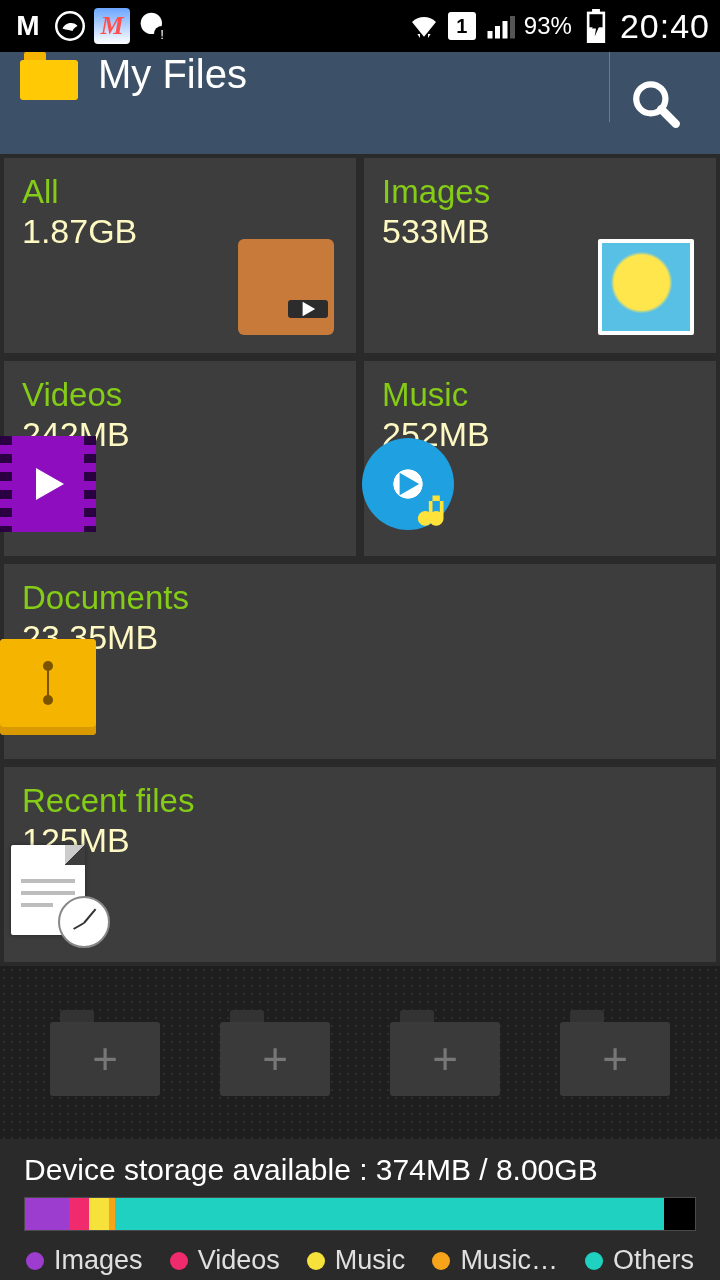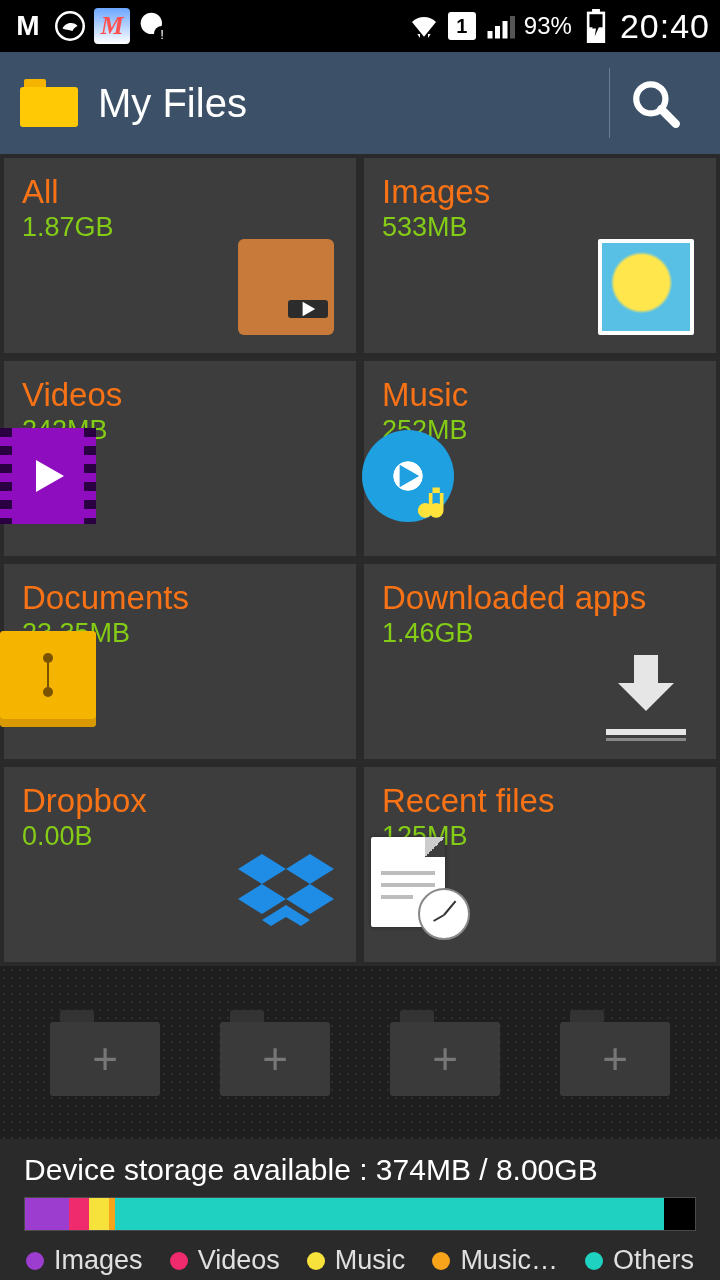--- a/index.html
+++ b/index.html
@@ -10,34 +10,34 @@
   .status-left { display: flex; align-items: center; gap: 6px; }
   .status-right { margin-left: auto; display: flex; align-items: center; gap: 6px; font-family: sans-serif; }
   .status-icon { width: 36px; height: 36px; display: flex; align-items: center; justify-content: center; font-size: 24px; color: #fff; border-radius: 6px; }
   .status-m { font-weight: bold; font-size: 28px; }
   .status-mbox { background: linear-gradient(#6ba6ff,#fff); color:#ff5050; border-radius:4px; font-family: Georgia, serif; font-style: italic; font-weight: bold; font-size: 26px; }
   .status-sim { background: #fff; color:#000; width:28px; height:28px; border-radius:3px; font-size:20px; font-weight:bold; }
   .status-pct { font-size: 24px; }
   .status-time { font-size: 34px; letter-spacing: 1px; }
   
   
-  .app-bar { height: 102px; background: #3c5168; display: flex; align-items: center; padding: 0 20px; }
+  .app-bar { height: 102px; background: #3c5168; display: flex; padding: 0 20px; }
   .folder-icon { width: 58px; height: 48px; position: relative; }
   .folder-tab { position:absolute; top:0; left:4px; width:22px; height:10px; background:#f5b400; border-radius:2px 2px 0 0; }
   .folder-body { position:absolute; top:8px; left:0; width:58px; height:40px; background:#ffca05; border-radius:3px; }
   .app-title { color:#fff; font-size: 40px; margin-left: 20px; }
   .app-bar-sep { margin-left:auto; width:1px; height:70px; background:#6b7d8f; }
   .search-btn { width: 90px; height: 100%; display:flex; align-items:center; justify-content:center; }
   
   
   .grid { background:#2a2a2a; }
   .row { display:flex; }
   .tile { flex:1; height:195px; margin:4px; background:#3d3d3d; position:relative; padding:16px 18px; }
-  .tile-title { color:#f97316; font-size:33px; line-height:1.1; }
-  .tile-sub { color:#84cc16; font-size:27px; margin-top:2px; }
+  .tile-title { color:#84cc16; font-size:33px; line-height:1.1; }
+  .tile-sub { color:#fef9c3; font-size:34px; margin-top:2px; }
   .tile-icon { position:absolute; right:22px; bottom:18px; width:96px; height:96px; display:flex; align-items:center; justify-content:center; }
   
   
   .icon-all { background:#c77a3a; border-radius:6px; display:grid; grid-template:1fr 1fr / 1fr 1fr; gap:4px; padding:6px; }
   .icon-all > div { border-radius:3px; }
   .icon-all .a{background:#2a8bd6;} .icon-all .b{background:#ffe64d;} .icon-all .c{background:#bd8a4d;} .icon-all .d{background:#2c2c2c;display:flex;align-items:center;justify-content:center;}
   .icon-all .d svg{width:18px;height:18px;}
   
   .icon-images { background:#fff; border:4px solid #fff; border-radius:2px; overflow:hidden; }
   .icon-images-inner{ width:100%; height:100%; background:radial-gradient(circle at 45% 45%, #ffe64d 0 40%, #59c0e5 45% 100%);}
@@ -201,42 +201,22 @@
   <div class="row">
     <div class="tile">
       <div class="tile-title">Documents</div>
       <div class="tile-sub">23.35MB</div>
       <div class="tile-icon icon-docs">
         <div class="rivet r1"></div>
           <div class="string"></div>
           <div class="rivet r2"></div>
       </div>
     </div>
-    <div class="tile">
-      <div class="tile-title">Downloaded apps</div>
-      <div class="tile-sub">1.46GB</div>
-      <div class="tile-icon icon-download">
-        <svg viewBox="0 0 40 40" width="80" height="80">
-            <path d="M14 4h12v14h8L20 32 6 18h8z" fill="#e6e6e6"></path>
-          </svg>
-        <div style="width:80px;height:6px;background:#e6e6e6;margin-top:2px;"></div>
-        <div style="width:80px;height:3px;background:#888;margin-top:3px;"></div>
-      </div>
-    </div>
-  </div>
-  <div class="row">
-    <div class="tile">
-      <div class="tile-title">Dropbox</div>
-      <div class="tile-sub">0.00B</div>
-      <div class="tile-icon icon-dropbox">
-        <svg viewBox="0 0 64 56">
-            <path fill="#1f8ce6" d="M16 0L0 10l16 10L32 10zM48 0L32 10l16 10 16-10zM0 30l16 10 16-10-16-10zM48 20L32 30l16 10 16-10zM32 34l-16 10 6 4 10-6 10 6 6-4z"></path>
-          </svg>
-      </div>
-    </div>
+  </div>
+  <div class="row">
     <div class="tile">
       <div class="tile-title">Recent files</div>
       <div class="tile-sub">125MB</div>
       <div class="tile-icon icon-recent">
         <div class="doc-page">
             <div class="doc-lines">
               <div></div>
               <div></div>
               <div></div>
             </div>

